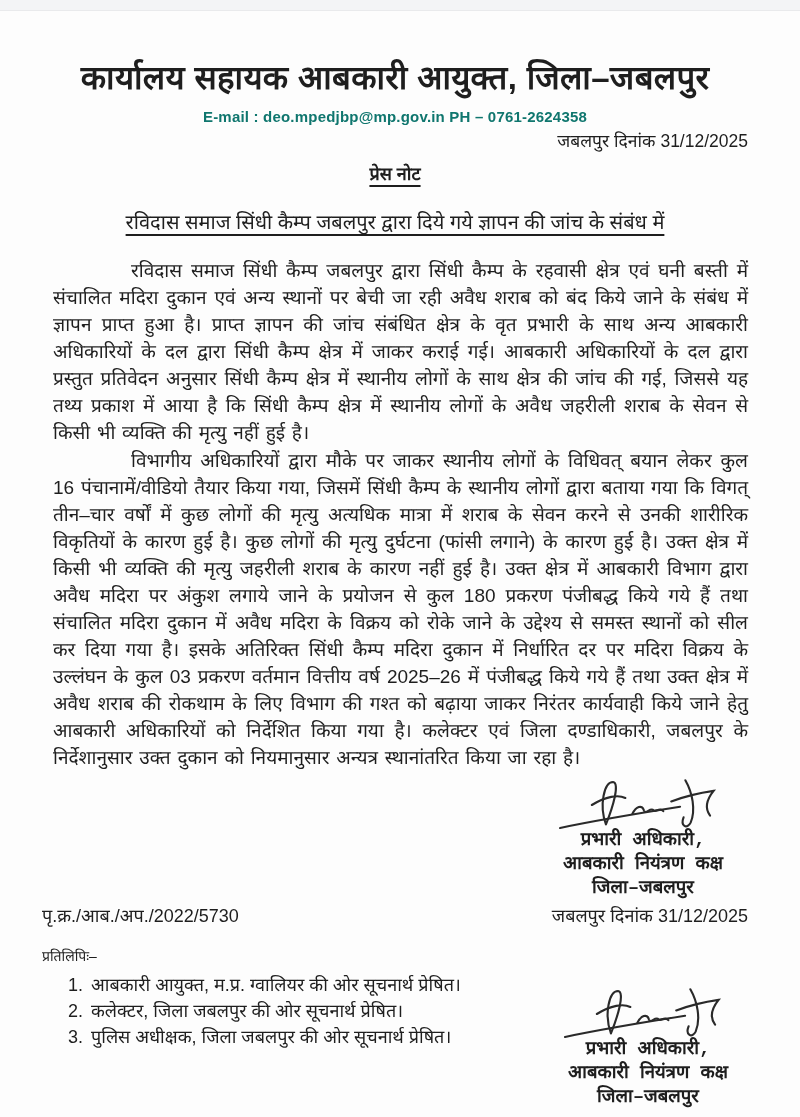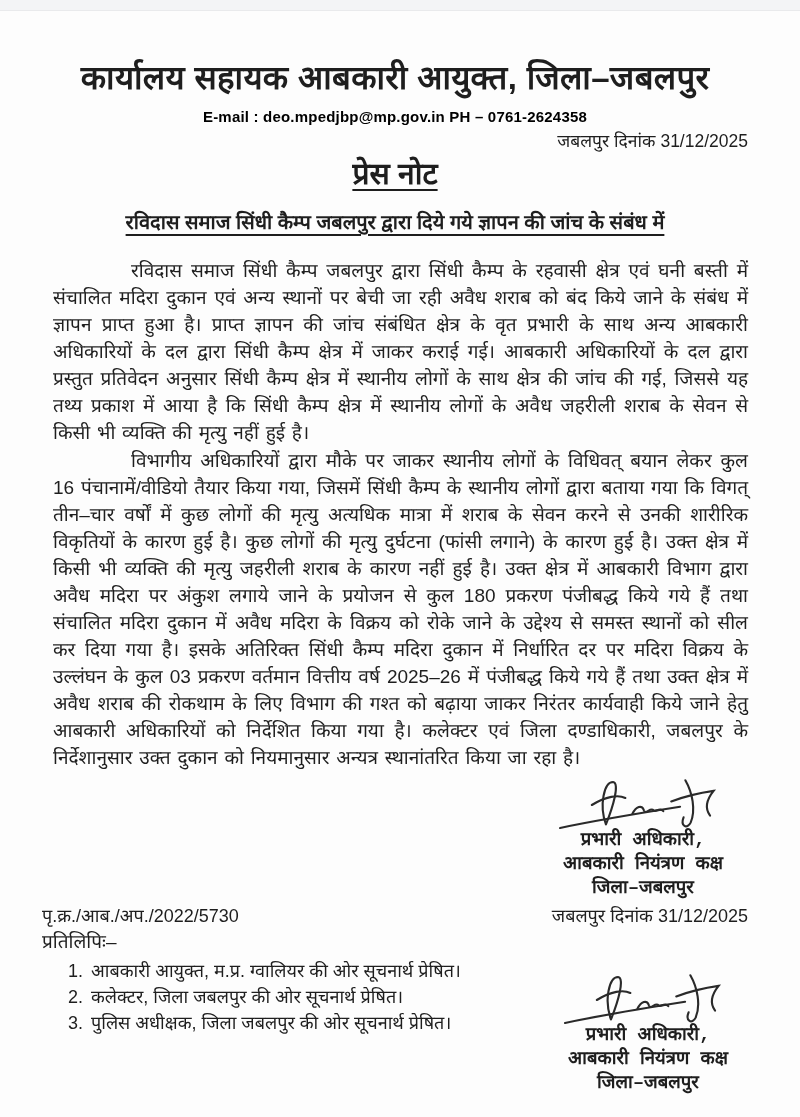--- a/index.html
+++ b/index.html
@@ -26,45 +26,45 @@
     font-weight:700;
     letter-spacing:0.3px;
     line-height:46px;
   }
   .email-line {
     margin-top:7px;
     text-align:center;
     font-size:15px;
     font-weight:700;
     letter-spacing:0.2px;
-    color:#000000;
+    color:#0f766e;
   }
   .header-date {
     margin-top:5px;
     text-align:right;
     font-size:17.5px;
     line-height:22px;
   }
   .doc-type {
     margin-top:6px;
     text-align:center;
-    font-size:30px;
+    font-size:18px;
     font-weight:700;
     line-height:32px;
   }
   .doc-type span, .subject span {
     text-decoration:underline;
     text-decoration-thickness:1.5px;
     text-underline-offset:5px;
   }
   .subject {
     margin-top:18px;
     text-align:center;
     font-size:20px;
-    font-weight:700;
+    font-weight:400;
     line-height:28px;
   }
   .body-para {
     font-size:19px;
     line-height:27px;
     text-align:justify;
     text-indent:78px;
     word-spacing:1.5px;
     margin-left:11px;
   }
@@ -85,22 +85,22 @@
 
   .footer-row {
     margin-top:3px;
     display:flex;
     justify-content:space-between;
     align-items:baseline;
     font-size:18px;
     line-height:24px;
   }
   .copy-label {
-    margin-top:2px;
-    font-size:19px;
+    margin-top:16px;
+    font-size:14px;
     line-height:24px;
   }
   .bottom-row {
     display:flex;
     justify-content:space-between;
     align-items:flex-start;
   }
   .copy-list {
     margin-top:4px;
     padding-left:26px;

